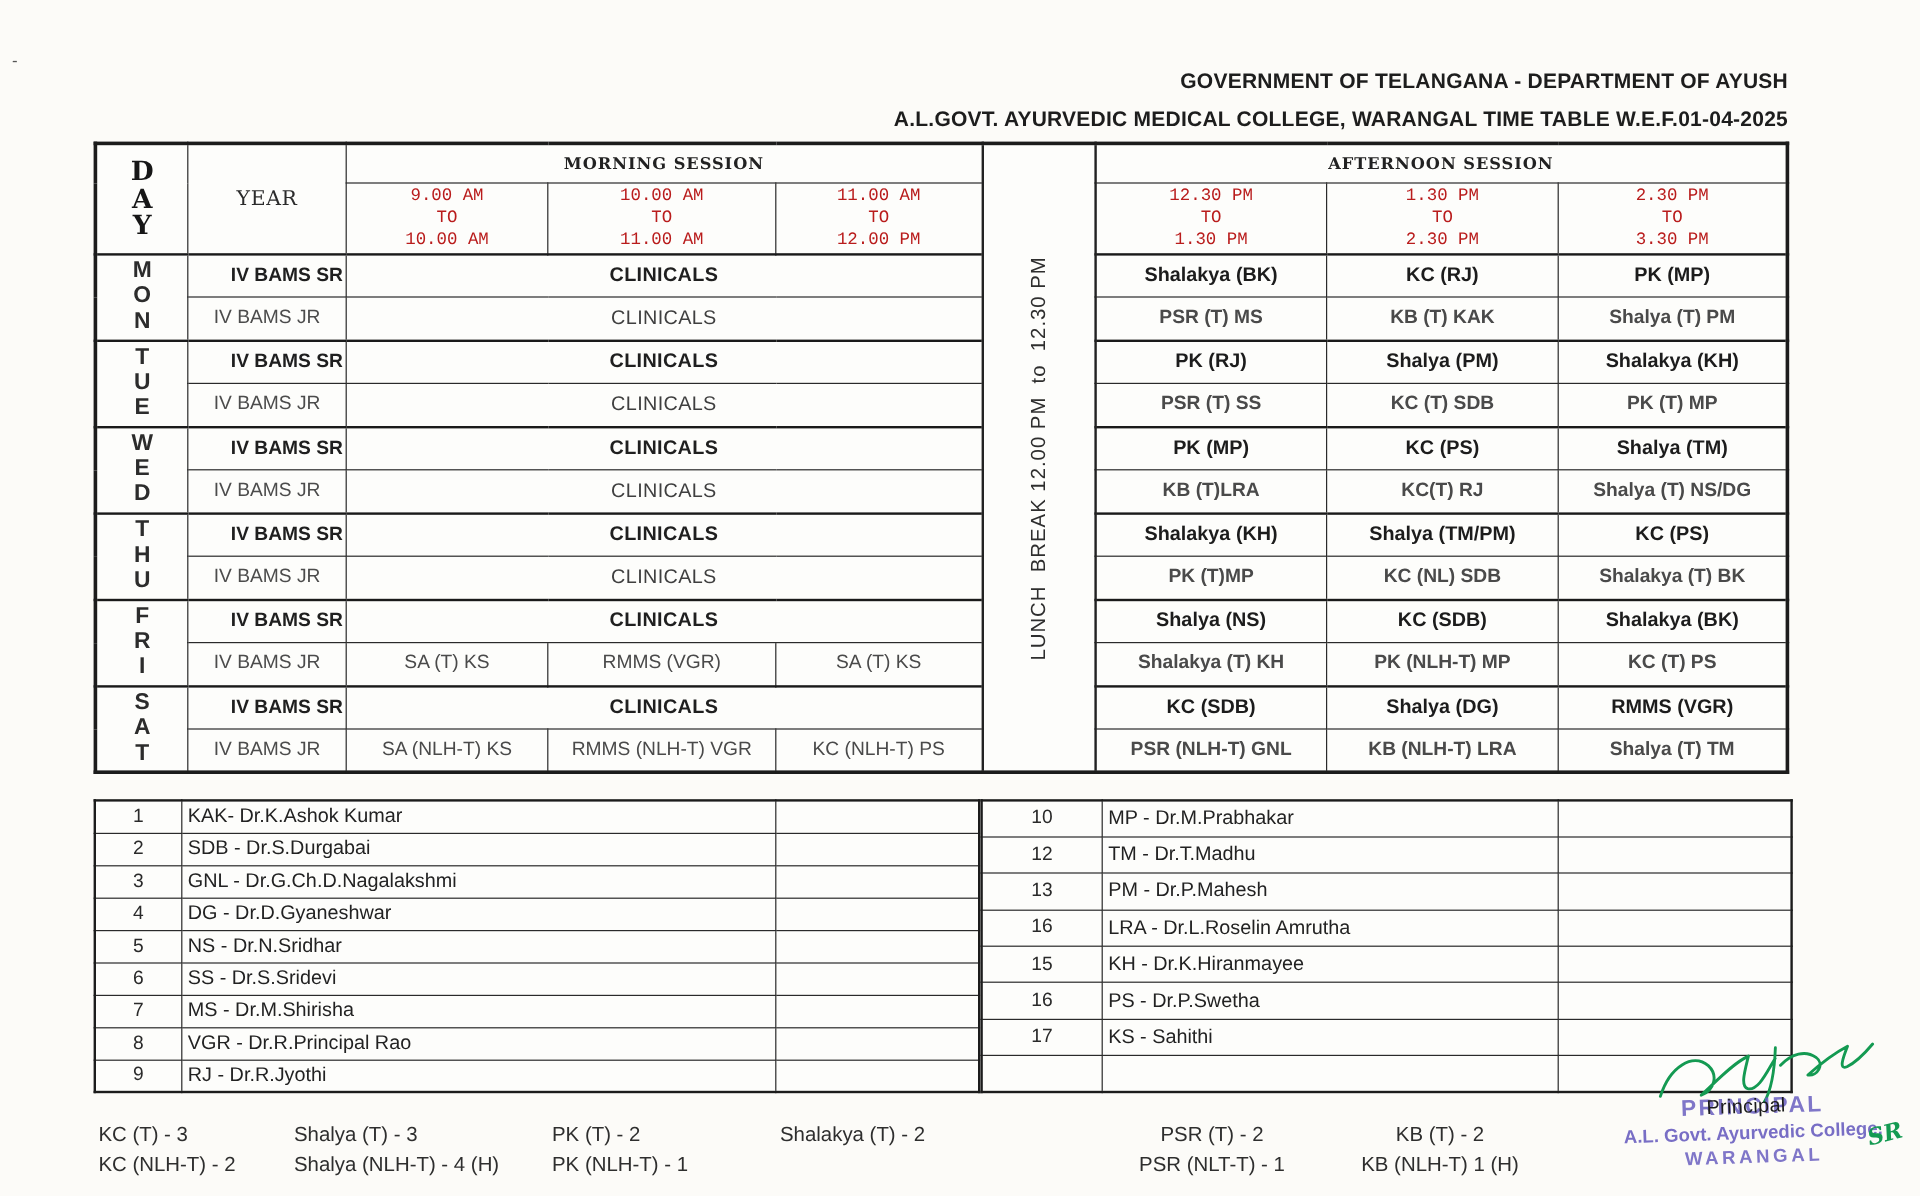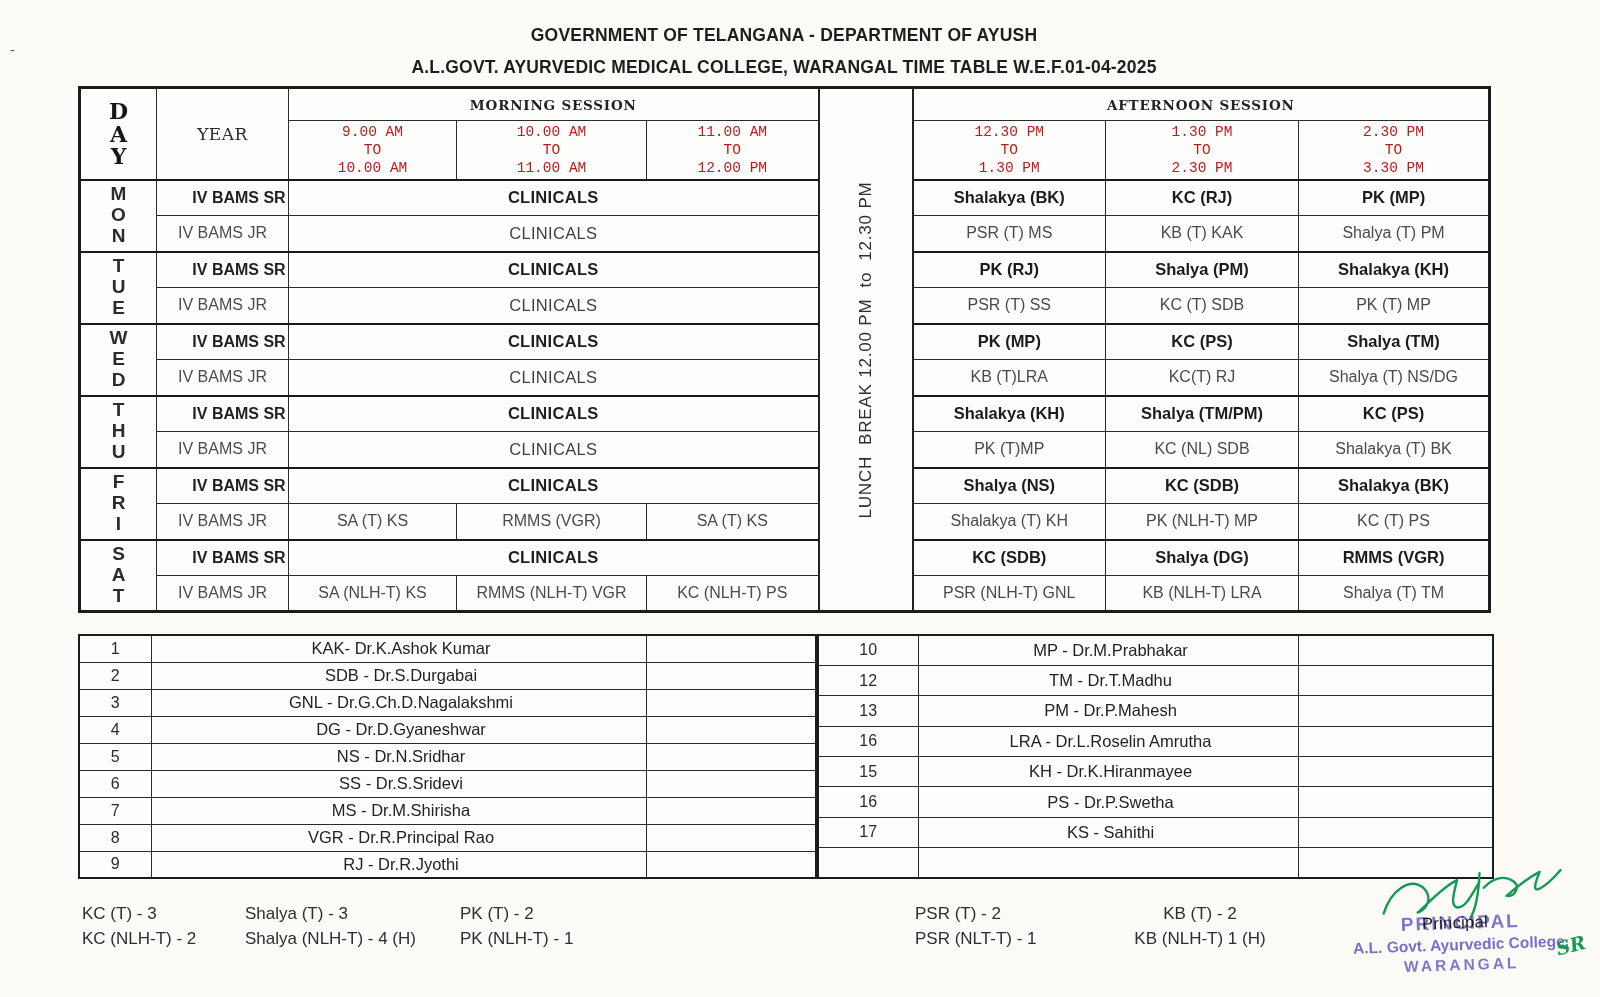--- a/index.html
+++ b/index.html
@@ -7,64 +7,64 @@
   body {
     position: relative;
     background: #fcfbf8;
     font-family: "Liberation Sans", sans-serif;
     color: #222;
     overflow: hidden;
   }
   .sheet { position: absolute; left: 78px; top: 0; width: 1412px; }
 
   
-  .titles { text-align: center; padding-top: 24px; }
+  .titles { text-align: right; padding-top: 56px; }
   .title-main  { font-size: 17.5px; font-weight: 600; letter-spacing: .2px; color:#1d1d1d; line-height: 23px; }
   .title-sub   { font-size: 17.5px; font-weight: 600; letter-spacing: .2px; color:#1d1d1d; line-height: 23px; margin-top: 9px; }
   .artifact { position:absolute; left: 10px; top: 42px; color:#555; font-size: 14px; }
 
   
   table { border-collapse: collapse; table-layout: fixed; background: #fdfdfb; }
   .tt { width: 1410px; margin-top: 7px; border: 3px solid #1c1c1c; }
   .tt td { border: 1.6px solid #2a2a2a; text-align: center; vertical-align: middle; overflow: hidden; padding: 0 2px; }
   .tt tr.day-start td { border-top: 2.8px solid #1a1a1a; }
   .tt .session-h { font-family: "DejaVu Serif", serif; font-weight: 700; font-size: 13.5px; letter-spacing: .8px; height: 33px; text-align: center; }
   .tt .time-cell { font-family: Liberation Mono, monospace; font-size: 14.5px; line-height: 1.25; height: 59px; color:#b91c1c; }
   .tt .dayhdr { font-family: "DejaVu Serif", serif; font-weight: 700; font-size: 22px; line-height: 1.02; color:#161616; }
   .tt .yearhdr { font-family: "DejaVu Serif", serif; font-size: 17px; letter-spacing: .5px; color:#2b2b2b; }
   .tt .dayletters { font-size: 19px; font-weight: 600; line-height: 1.1; color:#2c2c2c; }
   .tt .row-h { height: 36px; }
   .tt .year-sr { font-size: 16px; font-weight: 600; color:#1f1f1f;padding-left:35px; }
   .tt .year-jr { font-size: 16px; color:#4c4c4c; }
   .tt .clin-sr { font-size: 16.5px; font-weight: 600; color:#1f1f1f; letter-spacing: .3px; }
   .tt .clin-jr { font-size: 16.5px; color:#3f3f3f; letter-spacing: .3px; }
   .tt .aft-sr  { font-size: 16.5px; font-weight: 600; color:#1c1c1c; }
-  .tt .aft-jr  { font-size: 16px; color:#4a4a4a; }
+  .tt .aft-jr  { font-size: 16px; color:#4a4a4a;font-weight:bold; }
   .tt .morn-jr { font-size: 16px; color:#4a4a4a; }
   .lunch-cell { position: relative; border-left: 2.2px solid #222 !important; border-right: 2.2px solid #222 !important; }
   .lunch-text {
     position: absolute; top: 50%; left: 50%;
     transform: translate(-50%, -50%) rotate(-90deg);
     white-space: pre; font-size: 17px; color: #2e2e2e; letter-spacing: .8px;
   }
 
   
   .legend-wrap { display: flex; margin-top: 21px; width: 1412px; }
   .lg { border: 2.4px solid #1c1c1c; }
   .lg td { border: 1.5px solid #2a2a2a; height: 27px; vertical-align: middle; overflow: hidden; }
   .lg .sno { text-align: center; font-size: 16px; color:#2a2a2a; }
-  .lg .nm  { text-align: center; font-size: 16.5px; padding-left: 5px; color:#222; }
+  .lg .nm  { text-align: left; font-size: 16.5px; padding-left: 5px; color:#222; }
   .lg-left  { width: 737px; }
   .lg-right { width: 675px; }
 
   
   .summary { display: flex; margin-top: 22px; padding-left: 4px; }
   .summary .sum-item { font-size: 17px; color:#2e2e2e; line-height: 25px; }
   .sum-0 { width: 163px; } .sum-1 { width: 215px; } .sum-2 { width: 190px; }
-  .sum-3 { width: 265px; } .sum-4 { width: 190px; } .sum-5 { width: 190px; text-align: center; }
+  .sum-3 { width: 265px; } .sum-4 { width: 190px; text-align: center; } .sum-5 { width: 190px; text-align: center; }
   .sum-l2 { font-weight: 500; }
 
   
   .sig-block { position: absolute; left: 1330px; top: 862px; width: 262px; }
   .sig-svg { display:block; margin-left: 40px; transform: rotate(-5deg); }
   .stamp { position: relative; text-align: center; transform: rotate(-2deg); margin-top: -8px; }
   .stamp-title { font-weight: 700; font-size: 19px; letter-spacing: 2px; color: #6a5fc0; opacity:.85; }
   .stamp-college { font-weight: 700; font-size: 15.5px; color: #6a5fc0; opacity:.9; margin-top: 2px; }
   .stamp-city { font-weight: 700; font-size: 15.5px; letter-spacing: 3px; color: #6a5fc0; opacity:.85; margin-top: 2px; }
   .printed-principal {
@@ -384,20 +384,21 @@
     </div>
     <div class="sum-item sum-1">
       <div>Shalya (T) - 3</div>
       <div class="sum-l2">Shalya (NLH-T) - 4 (H)</div>
     </div>
     <div class="sum-item sum-2">
       <div>PK (T) - 2</div>
       <div class="sum-l2">PK (NLH-T) - 1</div>
     </div>
     <div class="sum-item sum-3">
+      <div>Shalakya (T) - 2</div>
     </div>
     <div class="sum-item sum-4">
       <div>PSR (T) - 2</div>
       <div class="sum-l2">PSR (NLT-T) - 1</div>
     </div>
     <div class="sum-item sum-5">
       <div>KB (T) - 2</div>
       <div class="sum-l2">KB (NLH-T) 1 (H)</div>
     </div>
   </div>

